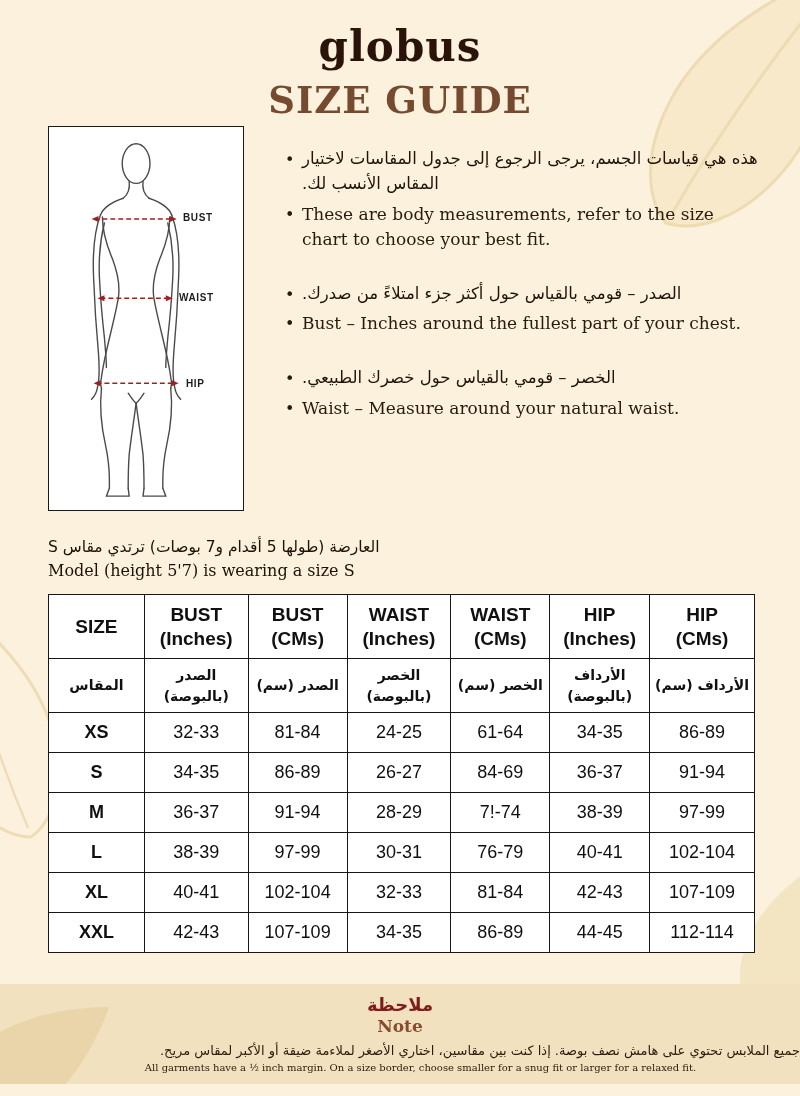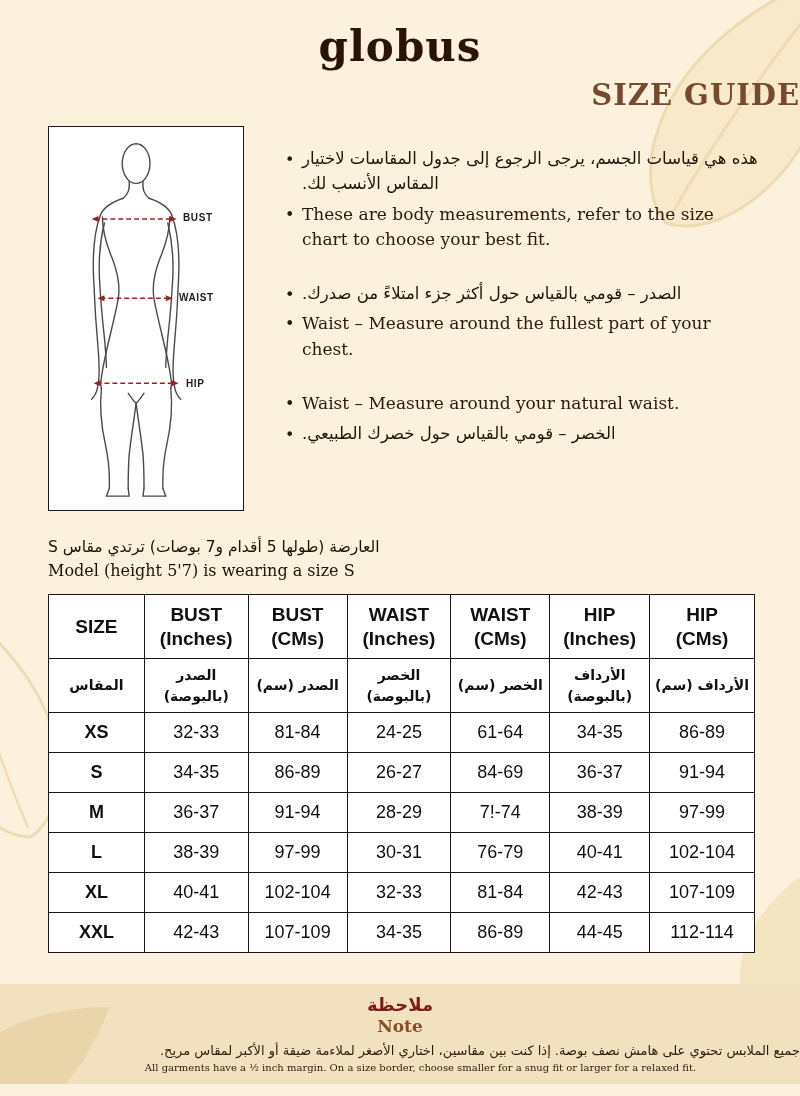--- a/index.html
+++ b/index.html
@@ -14,22 +14,22 @@
   .leaf-left { width:150px; height:260px; left:-82px; top:590px; transform:rotate(-18deg); }
   .leaf-right { width:100px; height:170px; right:-35px; top:855px; transform:rotate(22deg); }
   .leaf-bl { width:180px; height:210px; left:-62px; top:-25px; transform:rotate(55deg); }
 
   .logo {
     position:absolute; top:22px; left:0; width:100%; text-align:center;
     font-family:"DejaVu Serif", serif; font-weight:700; font-size:42px;
     letter-spacing:1px; color:#2a140a;
   }
   .title {
-    position:absolute; top:78px; left:0; width:100%; text-align:right;
-    font-family:"DejaVu Serif", serif; font-weight:700; font-size:29px;
+    position:absolute; top:78px; left:0; width:100%; text-align:center;
+    font-family:"DejaVu Serif", serif; font-weight:700; font-size:37px;
     letter-spacing:1px; color:#754a2f;
   }
 
   .diagram-box {
     position:absolute; left:48px; top:126px; width:196px; height:385px;
     background:#ffffff; border:1.5px solid #1a1a1a;
   }
   .diagram-box svg.figure { position:absolute; left:0; top:0; width:100%; height:100%; }
   .dlabel {
     position:absolute; font-family:"Liberation Sans", sans-serif;
@@ -134,25 +134,25 @@
     <span class="dlabel hip">HIP</span>
   </div>
 
   <div class="bullets">
     <div class="bgroup">
       <div class="li ar">هذه هي قياسات الجسم، يرجى الرجوع إلى جدول المقاسات لاختيار المقاس الأنسب لك.</div>
       <div class="li en">These are body measurements, refer to the size chart to choose your best fit.</div>
     </div>
     <div class="bgroup">
       <div class="li ar">الصدر – قومي بالقياس حول أكثر جزء امتلاءً من صدرك.</div>
-      <div class="li en">Waist – Measure around the fullest part of your chest.</div>
+      <div class="li en">Bust – Inches around the fullest part of your chest.</div>
     </div>
     <div class="bgroup">
+      <div class="li ar">الخصر – قومي بالقياس حول خصرك الطبيعي.</div>
       <div class="li en">Waist – Measure around your natural waist.</div>
-      <div class="li ar">الخصر – قومي بالقياس حول خصرك الطبيعي.</div>
     </div>
   </div>
 
   <div class="model-note">
     <div class="ar">العارضة (طولها 5 أقدام و7 بوصات) ترتدي مقاس S</div>
     <div class="en">Model (height 5'7) is wearing a size S</div>
   </div>
 
   <table class="size-table">
     <colgroup>

